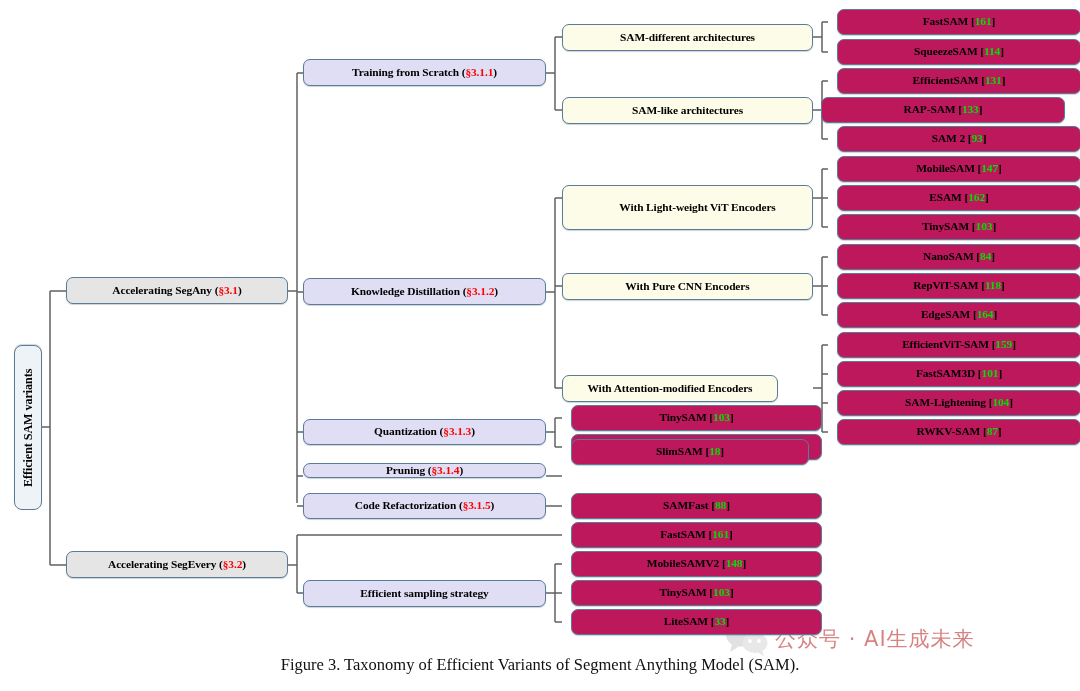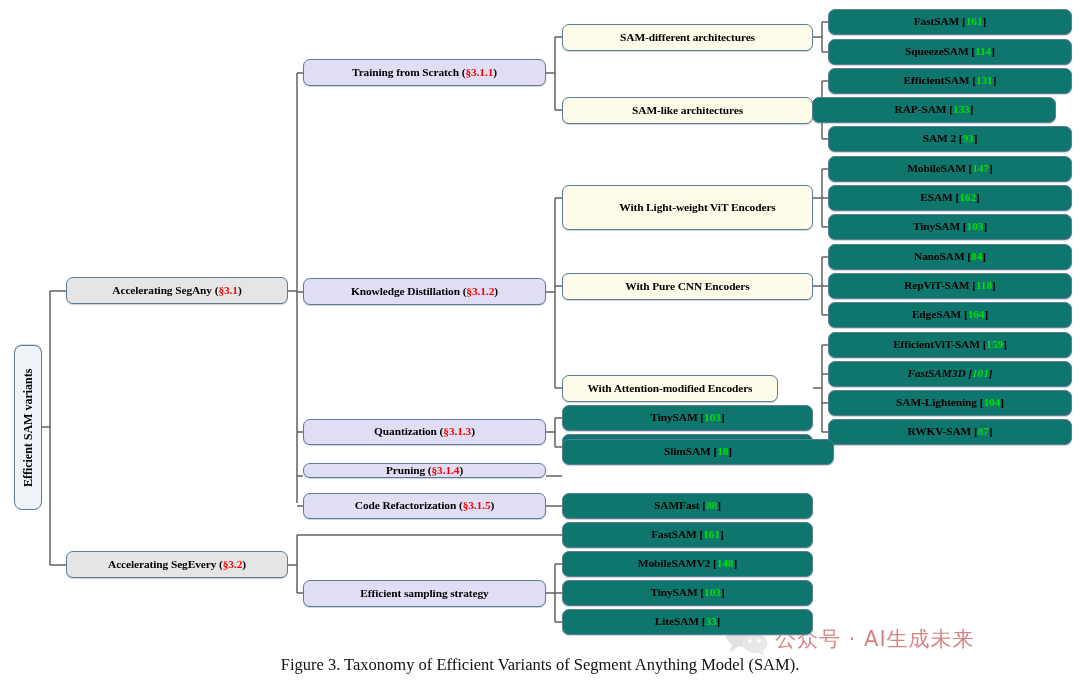--- a/index.html
+++ b/index.html
@@ -33,21 +33,21 @@
     background:#eef3f8;
     border:1.4px solid #5b7b96;
     border-radius:8px;
     writing-mode:vertical-rl;
     transform:rotate(180deg);
     font-size:12.2px;
   }
   .lvl1{background:#e5e5e5;}
   .lvl2{background:#dfdef5;}
   .lvl3{background:#fdfce8;}
-  .leaf{background:#0f766e;}
+  .leaf{background:#be185d;margin-left:9px;}
 
   .sec{color:#000;font-weight:bold;}
   .sec .num{color:#ff0000;}
   .cite{color:#000;font-weight:bold;}
   .cite .num{color:#00e000;}
 
   .caption{
     position:absolute;
     left:0;top:655px;width:1080px;
     text-align:center;
@@ -268,21 +268,21 @@
   </div>
   <div class="node leaf" style="left:828px;top:302px;width:244px;height:26px;">
     <span>EdgeSAM</span>
     <span class="cite">&nbsp;[<span class="num">164</span>]</span>
   </div>
 
   <div class="node leaf" style="left:828px;top:332px;width:244px;height:26px;">
     <span>EfficientViT-SAM</span>
     <span class="cite">&nbsp;[<span class="num">159</span>]</span>
   </div>
-  <div class="node leaf" style="left:828px;top:361px;width:244px;height:26px;font-style:italic;">
+  <div class="node leaf" style="left:828px;top:361px;width:244px;height:26px;">
     <span>FastSAM3D</span>
     <span class="cite">&nbsp;[<span class="num">101</span>]</span>
   </div>
   <div class="node leaf" style="left:828px;top:390px;width:244px;height:26px;">
     <span>SAM-Lightening</span>
     <span class="cite">&nbsp;[<span class="num">104</span>]</span>
   </div>
   <div class="node leaf" style="left:828px;top:419px;width:244px;height:26px;">
     <span>RWKV-SAM</span>
     <span class="cite">&nbsp;[<span class="num">87</span>]</span>
@@ -290,21 +290,21 @@
 
   <div class="node leaf" style="left:562px;top:405px;width:251px;height:26px;">
     <span>TinySAM</span>
     <span class="cite">&nbsp;[<span class="num">103</span>]</span>
   </div>
   <div class="node leaf" style="left:562px;top:434px;width:251px;height:26px;">
     <span>PTQ4SAM</span>
     <span class="cite">&nbsp;[<span class="num">77</span>]</span>
   </div>
 
-  <div class="node leaf" style="left:562px;top:439px;width:272px;height:26px;">
+  <div class="node leaf" style="left:562px;top:439px;width:238px;height:26px;">
     <span>SlimSAM</span>
     <span class="cite">&nbsp;[<span class="num">18</span>]</span>
   </div>
 
   <div class="node leaf" style="left:562px;top:493px;width:251px;height:26px;">
     <span>SAMFast</span>
     <span class="cite">&nbsp;[<span class="num">88</span>]</span>
   </div>
 
   <div class="node leaf" style="left:562px;top:522px;width:251px;height:26px;">

